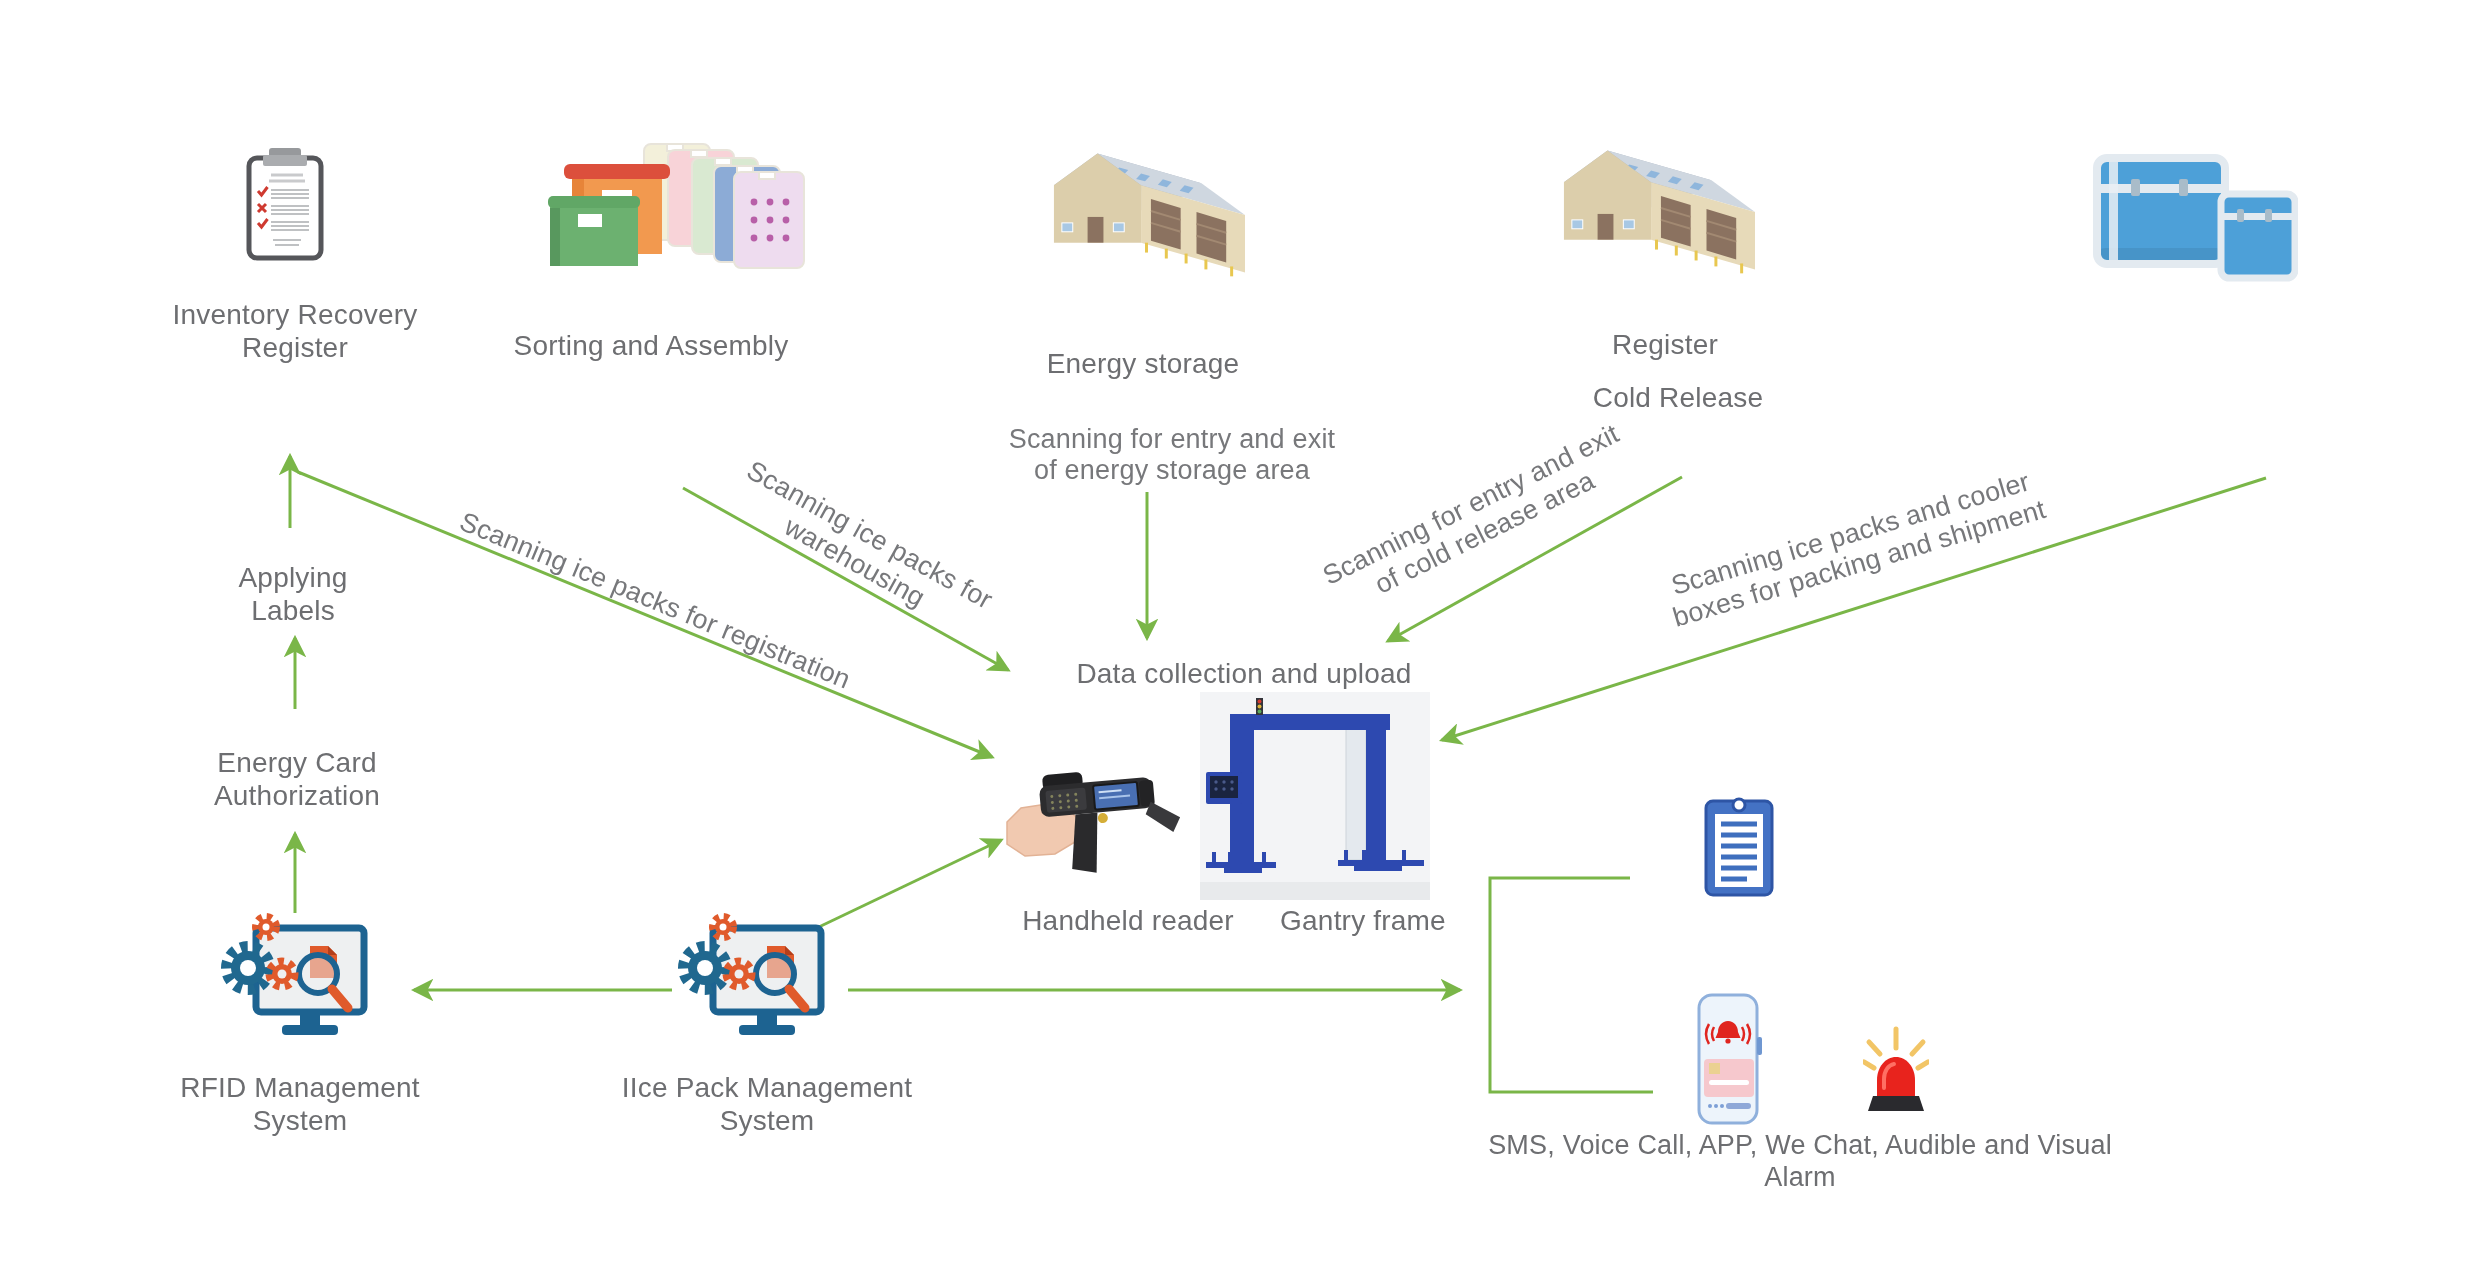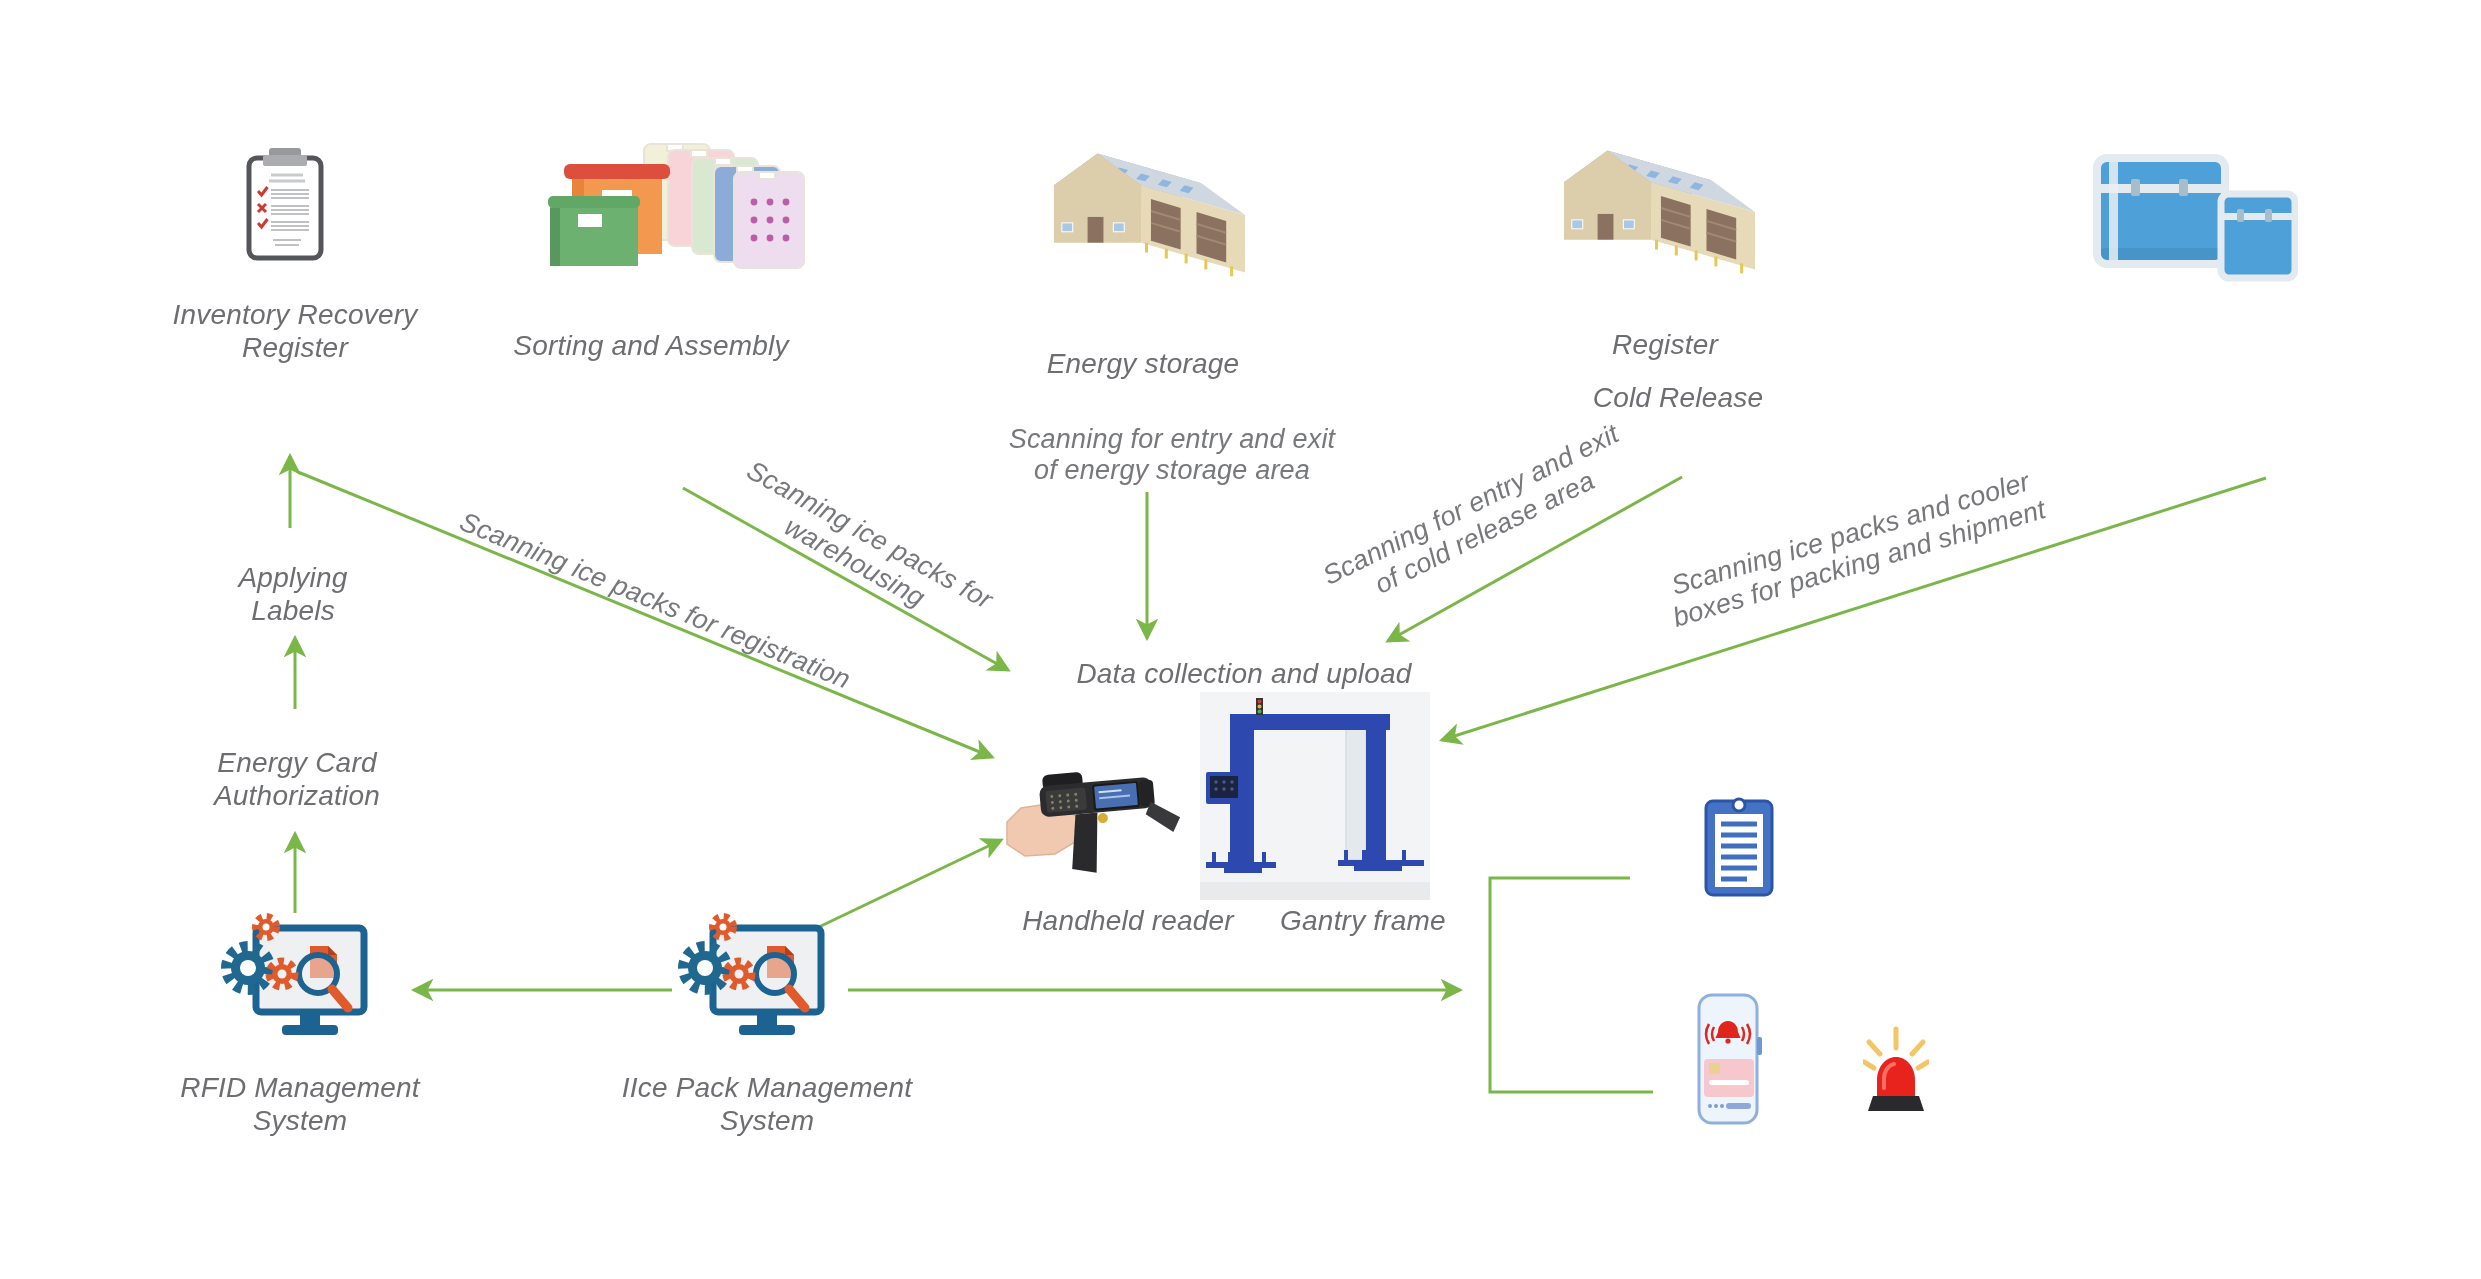--- a/index.html
+++ b/index.html
@@ -1,18 +1,18 @@
 <!DOCTYPE html>
 <html><head>
 <meta charset="utf-8">
 <style>
   html,body { margin:0; padding:0; background:#fff; }
   .stage {
     position:relative; width:2481px; height:1279px; background:#ffffff;
-    overflow:hidden; font-family:"Liberation Sans", sans-serif;font-style:italic;
+    overflow:hidden; font-family:"Liberation Sans", sans-serif;
   }
   .lbl {
     position:absolute; transform:translate(-50%,-50%);
     color:#6d6e71; font-size:28px; line-height:1.18; text-align:center;
     white-space:pre-line; letter-spacing:0.2px;
   }
   .edge-lbl {
     position:absolute; color:#77787b; font-size:27px; line-height:1.15;
     text-align:center; white-space:pre-line; letter-spacing:0.2px;
   }
@@ -56,20 +56,21 @@
 Labels</div>
   <div class="lbl" style="left:297px;top:779px">Energy Card
 Authorization</div>
   <div class="lbl" style="left:300px;top:1104px">RFID Management
 System</div>
   <div class="lbl" style="left:767px;top:1104px">IIce Pack Management
 System</div>
   <div class="lbl" style="left:1244px;top:674px">Data collection and upload</div>
   <div class="lbl" style="left:1128px;top:921px">Handheld reader</div>
   <div class="lbl" style="left:1363px;top:921px">Gantry frame</div>
+  <div class="lbl" style="left:1800px;top:1162px;font-size:27px">SMS, Voice Call, APP, We Chat, Audible and Visual Alarm</div>
 
   <div class="edge-lbl" style="left:655px;top:601px;transform:translate(-50%,-50%) rotate(22.5deg)">Scanning ice packs for registration</div>
   <div class="edge-lbl" style="left:862px;top:549px;transform:translate(-50%,-50%) rotate(29deg)">Scanning ice packs for
 warehousing</div>
   <div class="edge-lbl" style="left:1172px;top:455px;transform:translate(-50%,-50%)">Scanning for entry and exit
 of energy storage area</div>
   <div class="edge-lbl" style="left:1478px;top:519px;transform:translate(-50%,-50%) rotate(-26.5deg)">Scanning for entry and exit
 of cold release area</div>
   <div class="edge-lbl" style="left:1855px;top:549px;transform:translate(-50%,-50%) rotate(-16.5deg)">Scanning ice packs and cooler
 boxes for packing and shipment</div>

